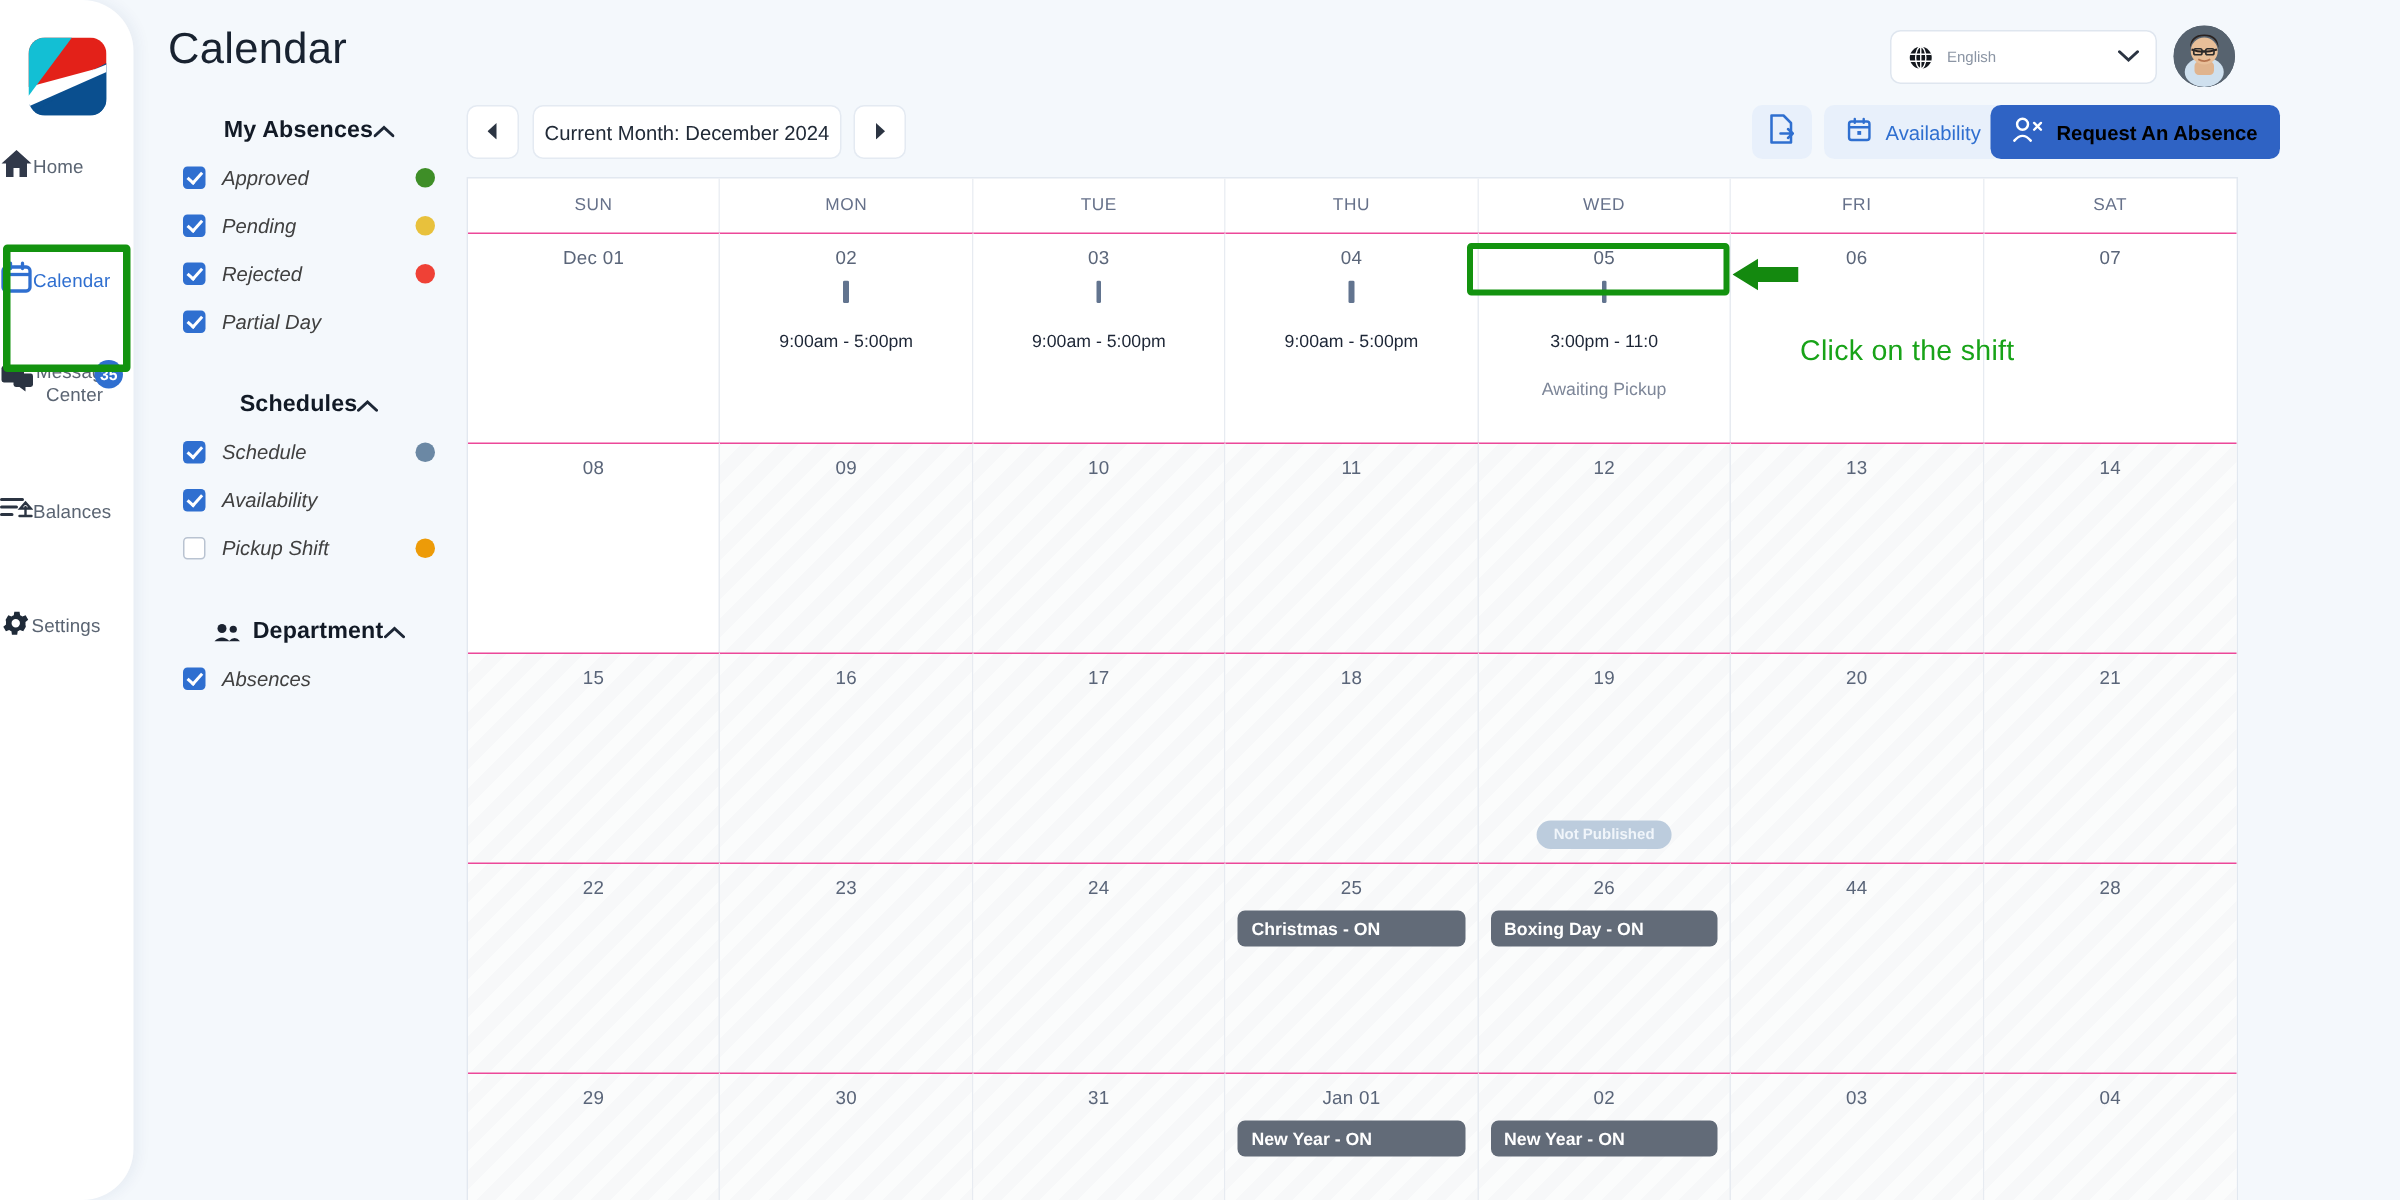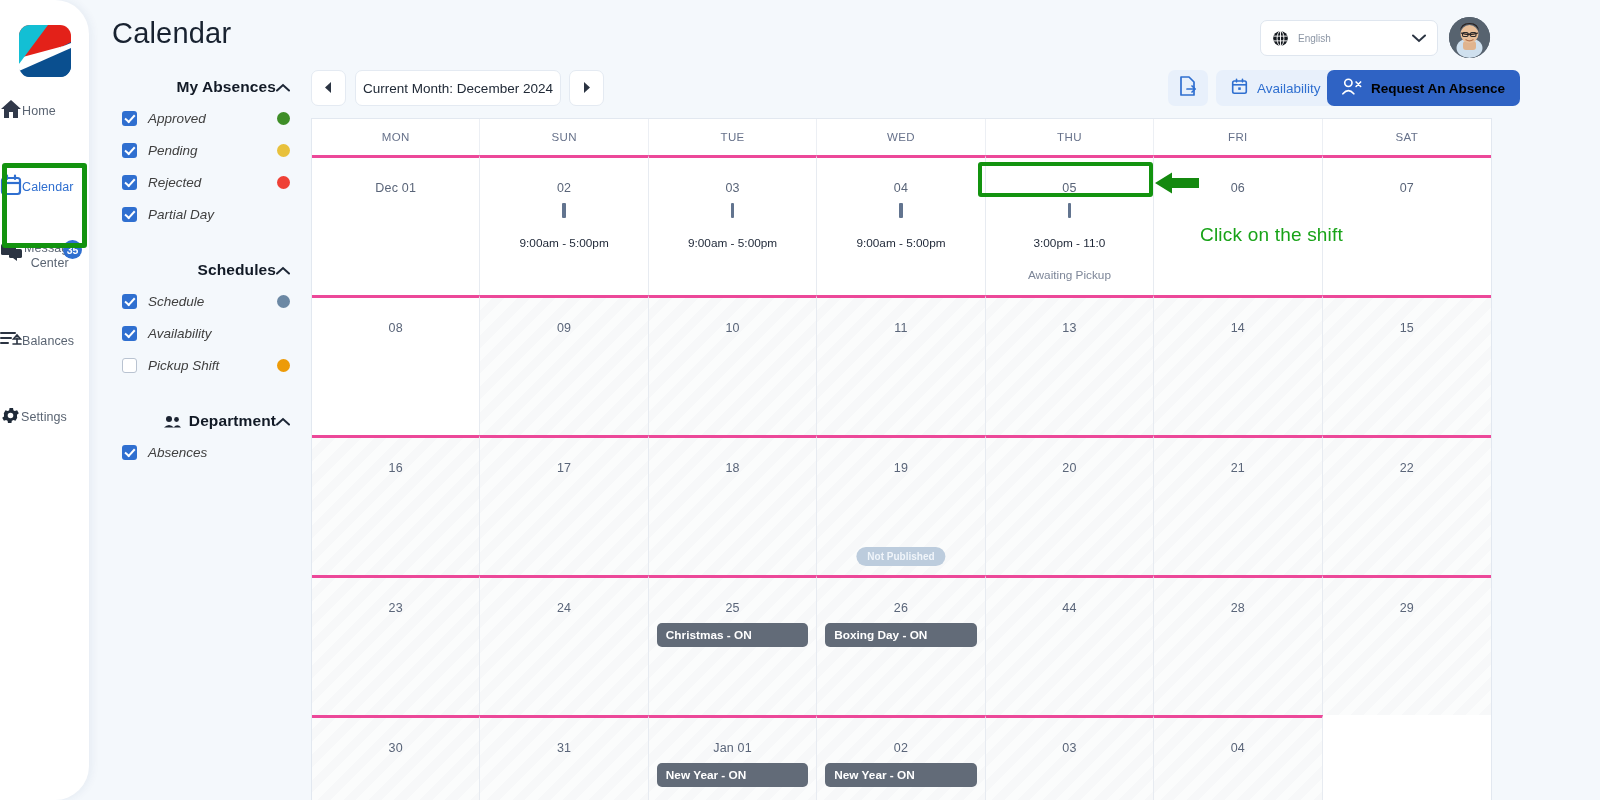--- a/index.html
+++ b/index.html
@@ -69,21 +69,21 @@
   #avatar {
     position: absolute; left: 1449px; top: 17px; width: 41px; height: 41px;
     border-radius: 50%; overflow: hidden; cursor: pointer;
     background: #4e5a69;
   }
   #avatar svg { display:block; }
 
   
   #filters { position: absolute; left: 122px; top: 78px; width: 168px; }
   .f-section-head {
-    display:flex; align-items:center; justify-content: flex-end;
+    display:flex; align-items:center; justify-content: center;
     margin-bottom: 15px; cursor: pointer;
   }
   .f-section-title {
     font-size: 15.5px; font-weight: bold; color: #121a26; letter-spacing: .1px;
     display:flex; align-items:center;
   }
   .f-section-title .dept-icon { margin-right: 7px; display:flex; }
   .chev { color:#1d2736; font-size: 13px; line-height: 1; }
   .f-row { display:flex; align-items:center; margin-bottom: 17px; }
   .cb {
@@ -141,22 +141,22 @@
   }
   #cal-head { display:grid; grid-template-columns: repeat(7,1fr); height:36px; }
   .dow {
     display:flex; align-items:center; justify-content:center;
     font-size: 11.5px; color:#66718a; letter-spacing:.4px;
     border-right:1px solid #eceff4;
   }
   .dow:last-child { border-right:none; }
   #cal-body { display:grid; grid-template-columns: repeat(7,1fr); }
   .cell {
-    height: 140px; border-top:3px solid #ec4899; border-right:1px solid #e7ebf1;
-    position:relative; padding-top: 23px; background:#fff; overflow:hidden;
+    height: 140px; border-top:1px solid #ec4899; border-right:1px solid #e7ebf1;
+    position:relative; padding-top: 9px; background:#fff; overflow:hidden;
   }
   .cell:nth-child(7n) { border-right:none; }
   .cell.hatched {
     background-image: repeating-linear-gradient(
       -45deg, #f7f8f9 0 9px, #fbfcfc 9px 18px);
     background-color: #f7f8f9;
   }
   .daynum {
     text-align:center; font-size: 12.5px; color:#5a6579; letter-spacing:.2px;
     margin-bottom: 8px;
@@ -429,25 +429,25 @@
           <path d="M1 17 q6-7 12 0" fill="none" stroke="#fff" stroke-width="1.8" stroke-linecap="round"></path>
           <path d="M15.5 4 l5 5 M20.5 4 l-5 5" stroke="#fff" stroke-width="1.8" stroke-linecap="round"></path>
         </svg>
       </span>
       <span>Request An Absence</span>
     </div>
   </div>
 
   <div id="calendar">
     <div id="cal-head">
+        <div class="dow">SUN</div>
         <div class="dow">MON</div>
-        <div class="dow">SUN</div>
         <div class="dow">TUE</div>
+        <div class="dow">THU</div>
         <div class="dow">WED</div>
-        <div class="dow">THU</div>
         <div class="dow">FRI</div>
         <div class="dow">SAT</div>
       </div>
     <div id="cal-body">
         <div class="cell">
           <div class="daynum">Dec 01</div>
         </div>
         <div class="cell">
           <div class="daynum">02</div>
           <div class="ev-shift">
@@ -487,20 +487,23 @@
           <div class="daynum">08</div>
         </div>
         <div class="cell hatched">
           <div class="daynum">09</div>
         </div>
         <div class="cell hatched">
           <div class="daynum">10</div>
         </div>
         <div class="cell hatched">
           <div class="daynum">11</div>
+        </div>
+        <div class="cell hatched">
+          <div class="daynum">12</div>
         </div>
         <div class="cell hatched">
           <div class="daynum">13</div>
         </div>
         <div class="cell hatched">
           <div class="daynum">14</div>
         </div>
         <div class="cell hatched">
           <div class="daynum">15</div>
         </div>

